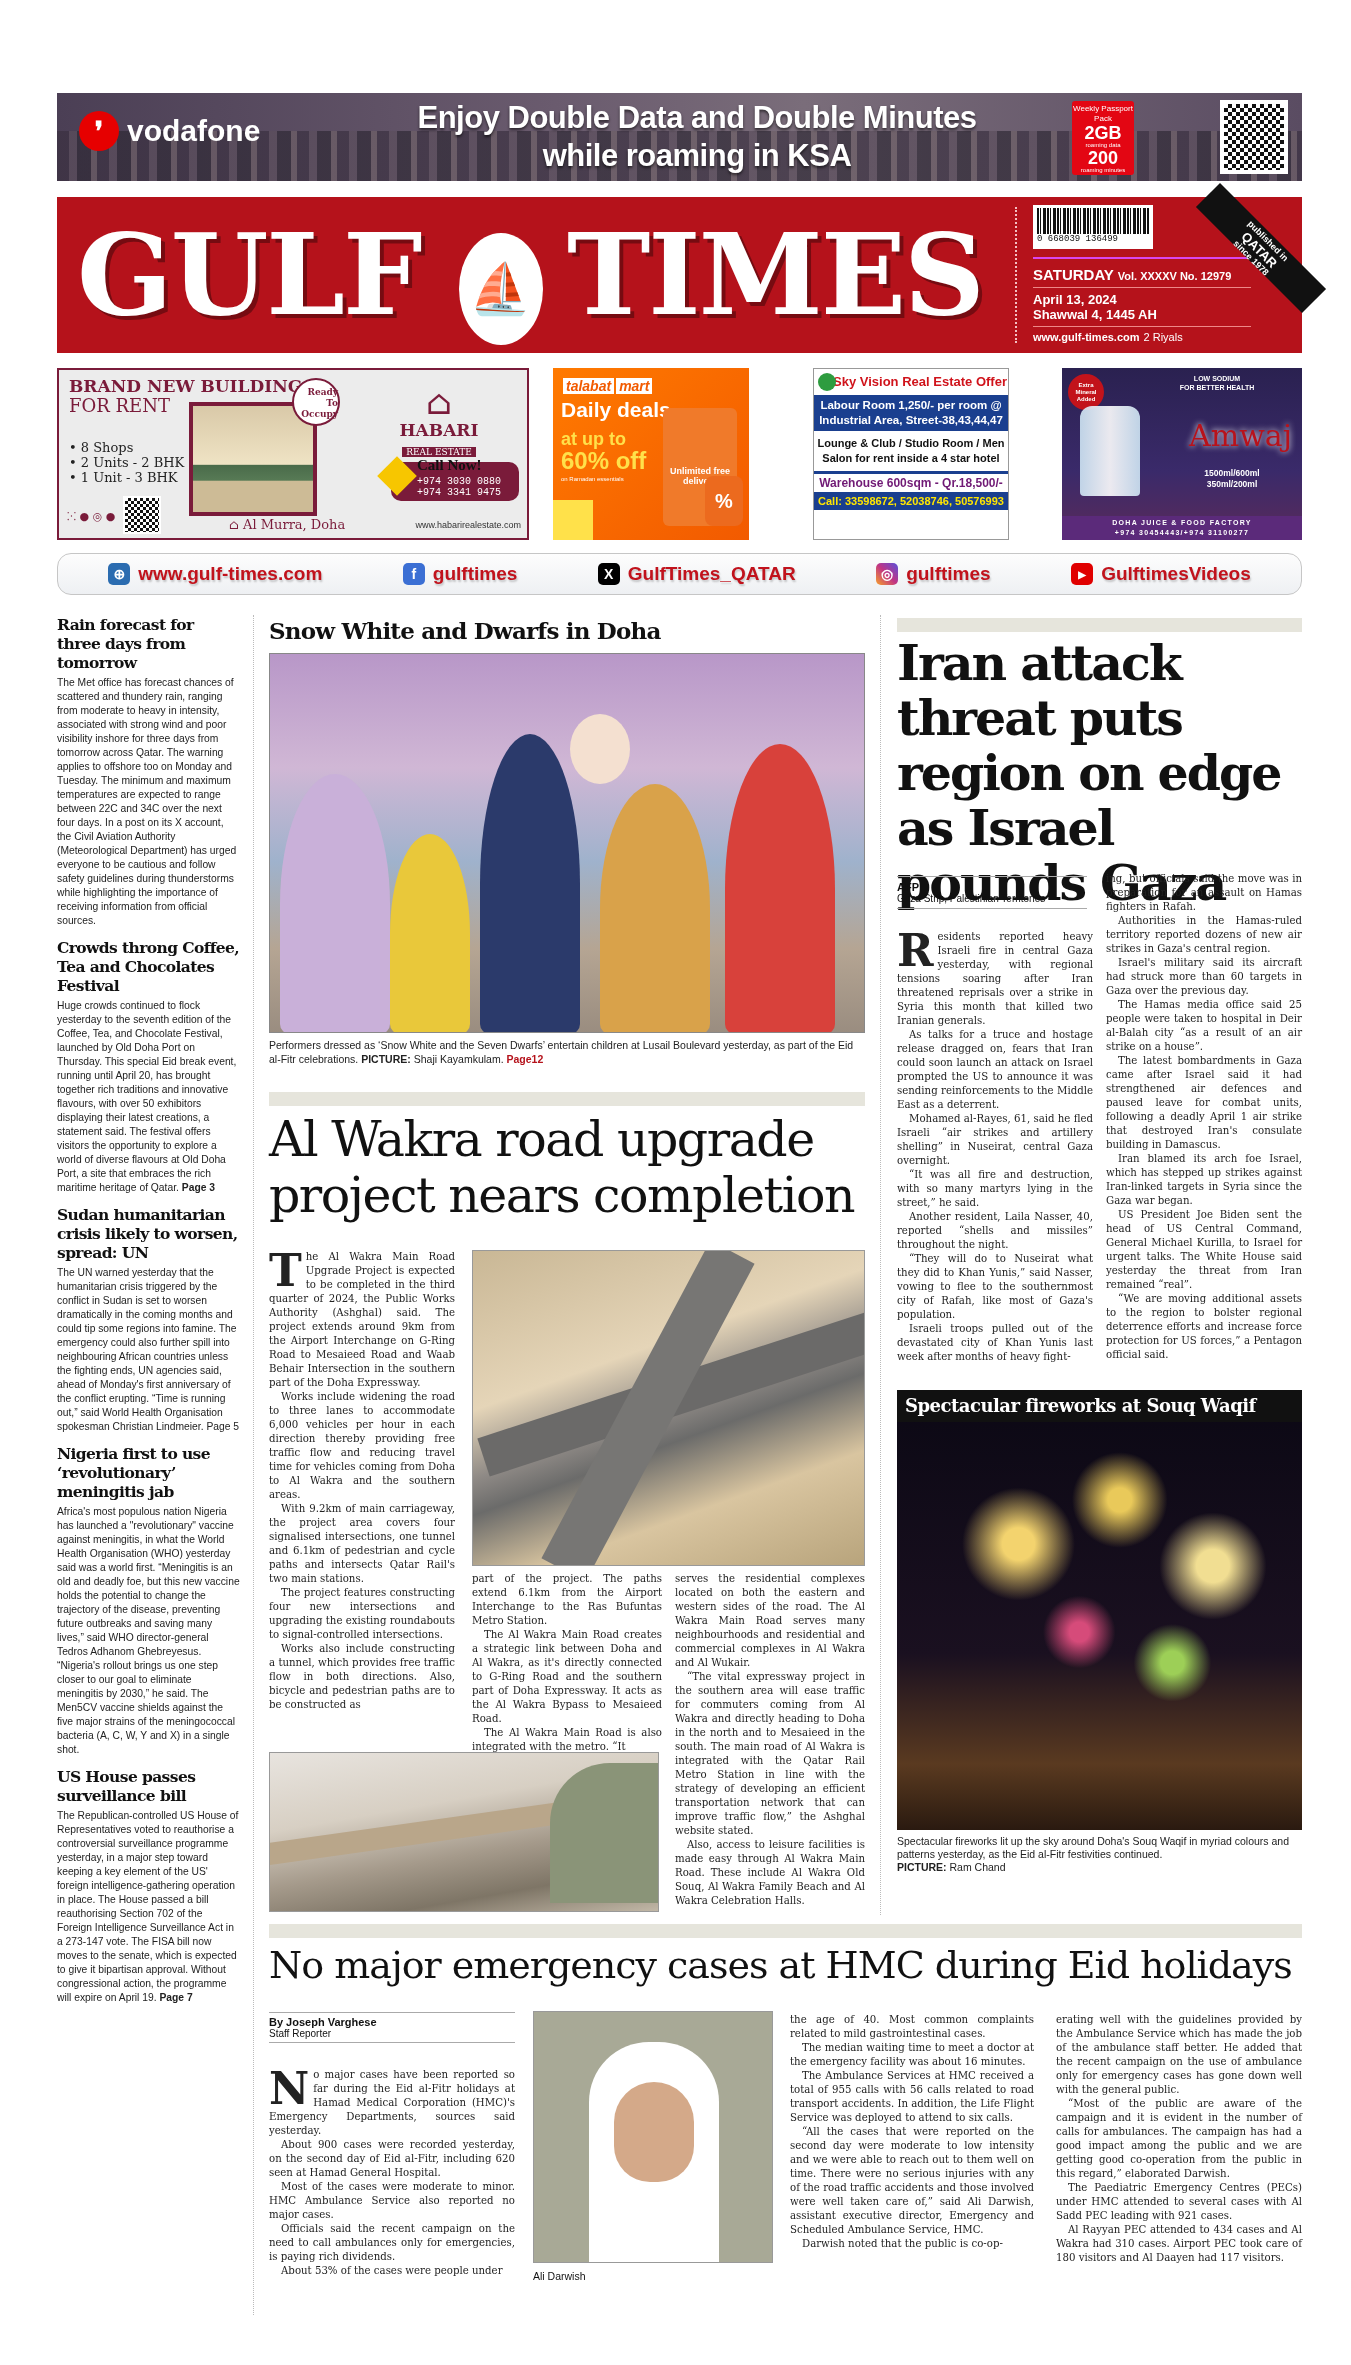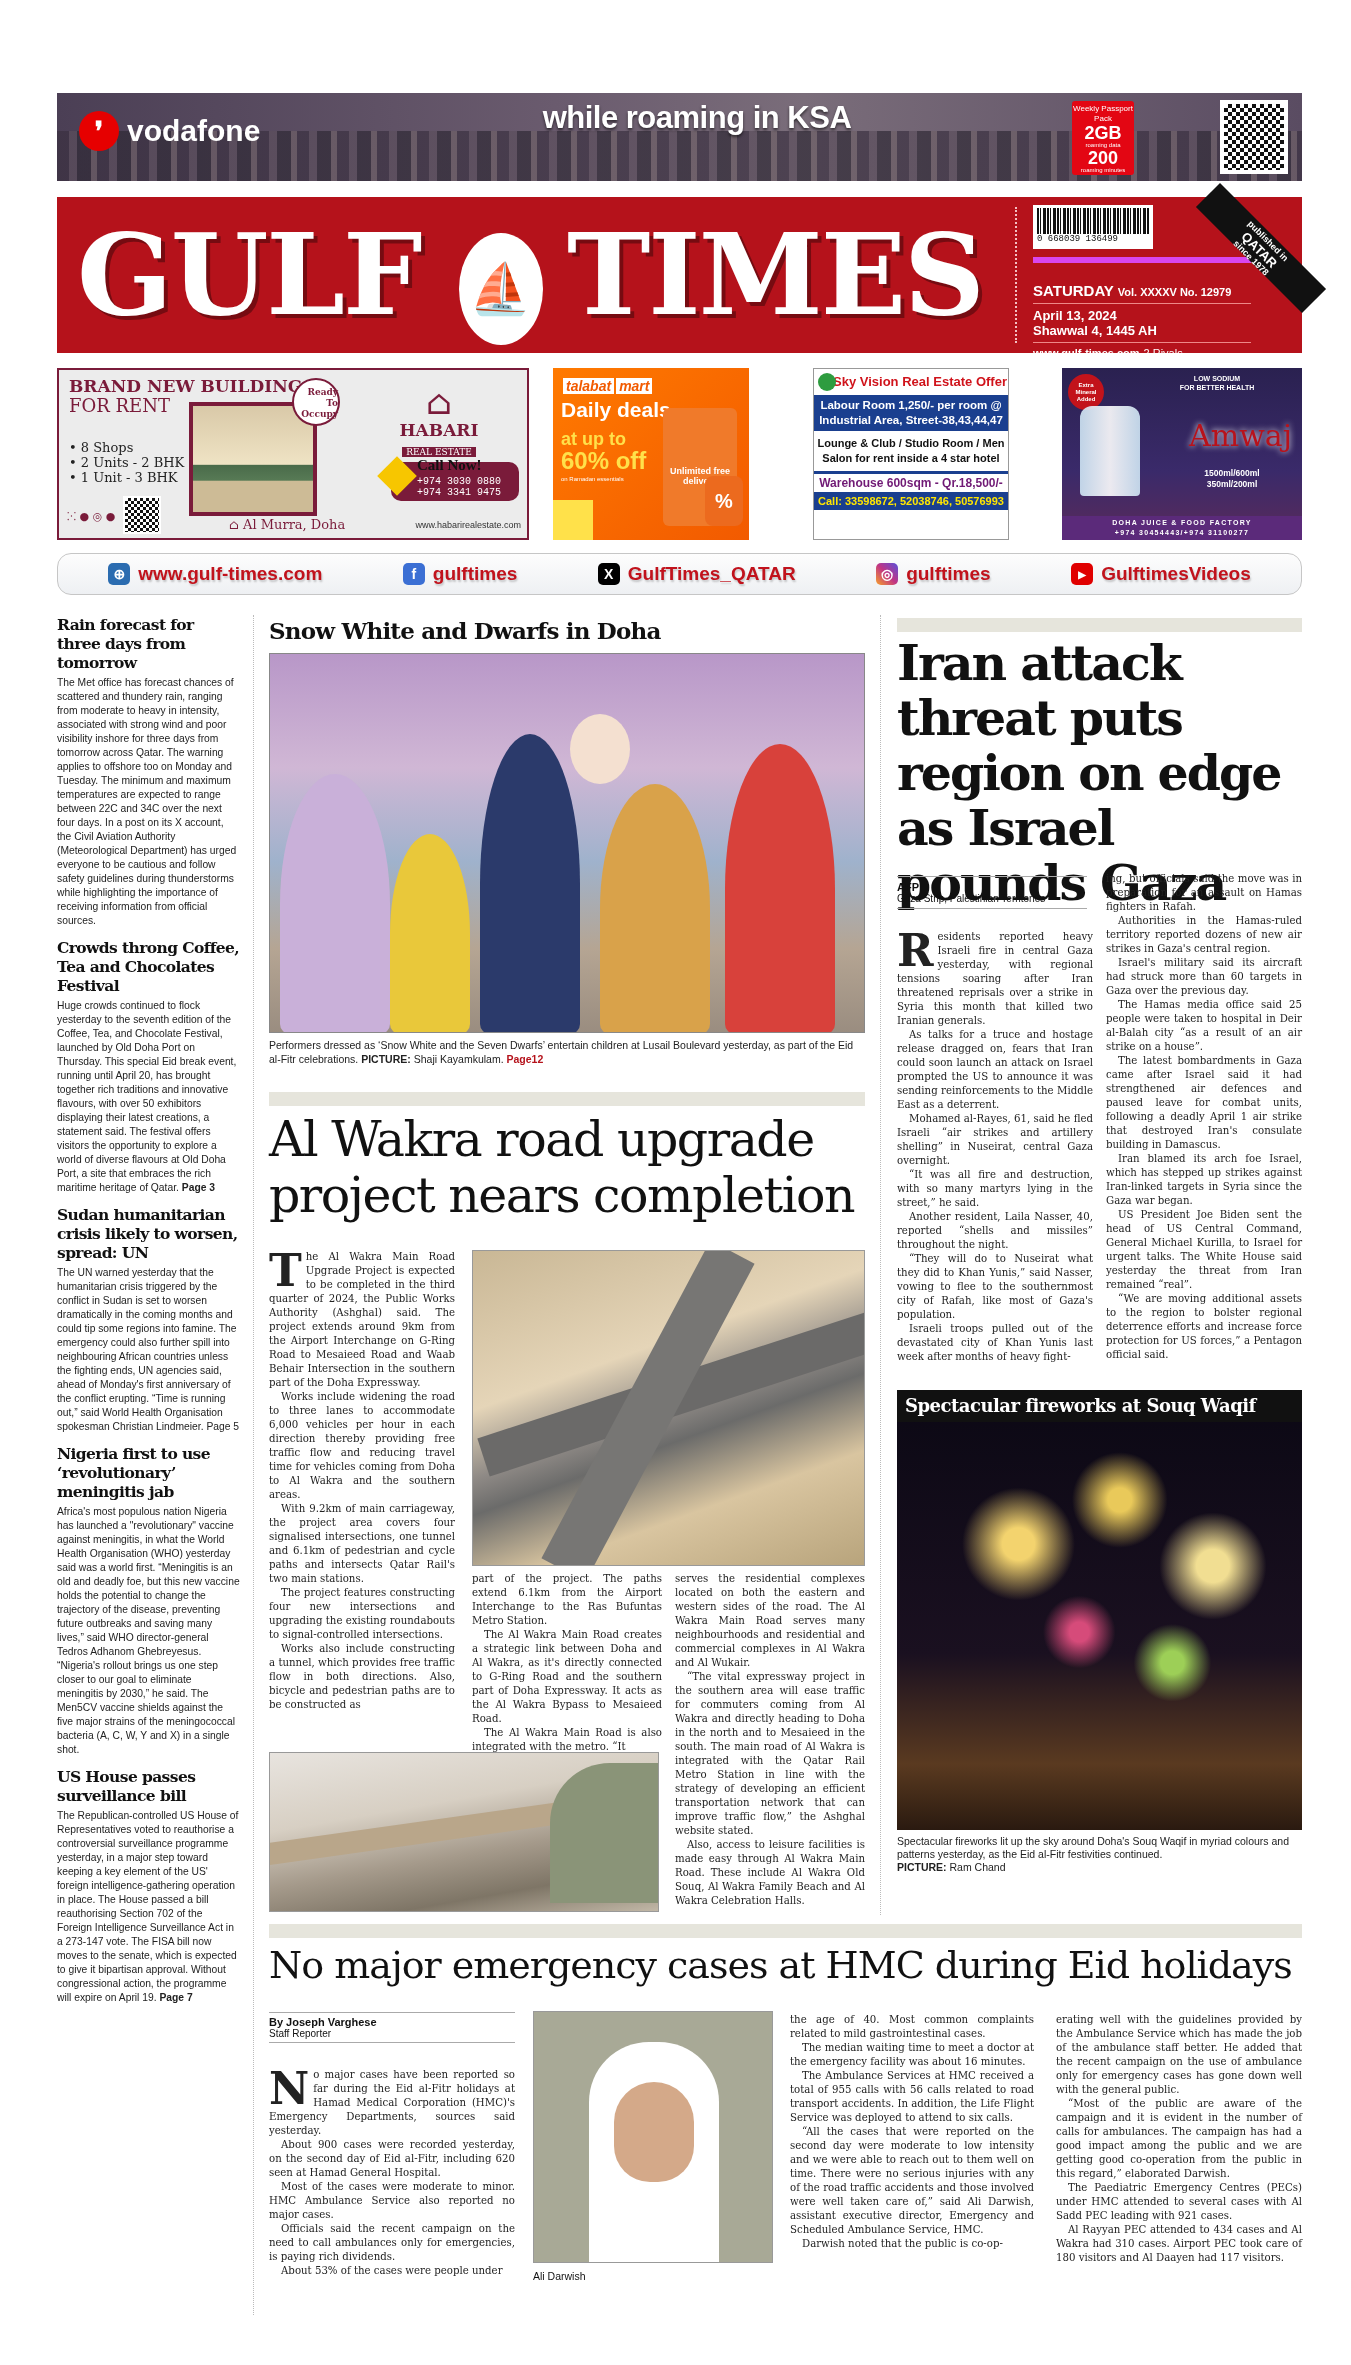--- a/index.html
+++ b/index.html
@@ -18,21 +18,21 @@
 .qrpat{width:100%;height:100%;background:repeating-conic-gradient(#111 0 25%,#fff 0 50%) 0 0/8px 8px}
 
 #mast{left:57px;top:197px;width:1245px;height:156px;background:#b5121b}
 #mast .title{position:absolute;left:20px;top:18px;font-family:"DejaVu Serif",serif;font-weight:bold;font-size:112px;line-height:120px;color:#fff;letter-spacing:-2px;text-shadow:4px 4px 0 rgba(0,0,0,.35)}
 #mast .emblem{position:absolute;left:402px;top:36px;width:84px;height:112px;border-radius:50%;background:#fff;display:flex;align-items:center;justify-content:center;font-size:50px;color:#111}
 #mast .title .w2{position:absolute;left:490px;top:0;white-space:nowrap}
 #mast .sep{position:absolute;left:958px;top:10px;height:136px;border-left:2px dotted #f3c0c3}
 #mast .info{position:absolute;left:976px;top:8px;width:218px;color:#fff;font-family:"Liberation Sans",sans-serif}
 #mast .barcode{width:120px;height:44px;background:#fff;padding:3px 4px;font-size:9px;color:#111;font-family:"Liberation Mono",monospace}
 #mast .bars{height:26px;background:repeating-linear-gradient(90deg,#111 0 2px,#fff 2px 3px,#111 3px 4px,#fff 4px 6px,#111 6px 9px,#fff 9px 10px)}
-#mast .line1{margin-top:8px;padding-top:19px;border-top:6px solid #d946ef;font-size:15px;font-weight:bold}
+#mast .line1{margin-top:8px;padding-top:7px;border-top:2px solid #d946ef;font-size:15px;font-weight:bold}
 #mast .line1 span{font-size:11px}
 #mast .line2{margin-top:4px;padding-top:4px;border-top:1px solid #e88;font-size:13px;line-height:15px;font-weight:bold}
 #mast .line3{margin-top:4px;padding-top:4px;border-top:1px solid #e88;font-size:11px;font-weight:bold}
 #mast .line3 span{font-weight:normal;margin-left:4px}
 #mast .ribbon{position:absolute;right:-10px;top:20px;width:150px;height:34px;background:#111;color:#fff;transform:rotate(45deg);transform-origin:center;text-align:center;font-family:"Liberation Sans",sans-serif;font-weight:bold;line-height:11px;font-size:9px;padding-top:2px;right:-34px;top:34px}
 #mast .ribbon .q{font-size:13px;line-height:13px}
 
 .ad{top:368px;height:172px;overflow:hidden}
 #ad1{left:57px;width:472px;background:#ececec;border:2px solid #7a1b3a}
 #ad1 .h{position:absolute;left:10px;top:6px;color:#7a1b3a;font-family:"DejaVu Serif",serif;font-weight:bold;font-size:17px;line-height:20px}
@@ -133,20 +133,21 @@
 </head>
 <body>
 
 <div id="topad" class="abs">
   <div class="city"></div>
   <div class="logo">
     <span class="dot">❜</span>
     <span>vodafone</span>
   </div>
   <div class="headline">
+    <div>Enjoy Double Data and Double Minutes</div>
     <div>while roaming in KSA</div>
   </div>
   <div class="pack">
     <div class="s">Weekly Passport Pack</div>
     <div class="b">2GB</div>
     <div class="s" style="font-size:6px;line-height:7px;padding:0">roaming data</div>
     <div class="b">200</div>
     <div class="s" style="font-size:6px;line-height:7px;padding:0">roaming minutes</div>
   </div>
   <div class="qr">

